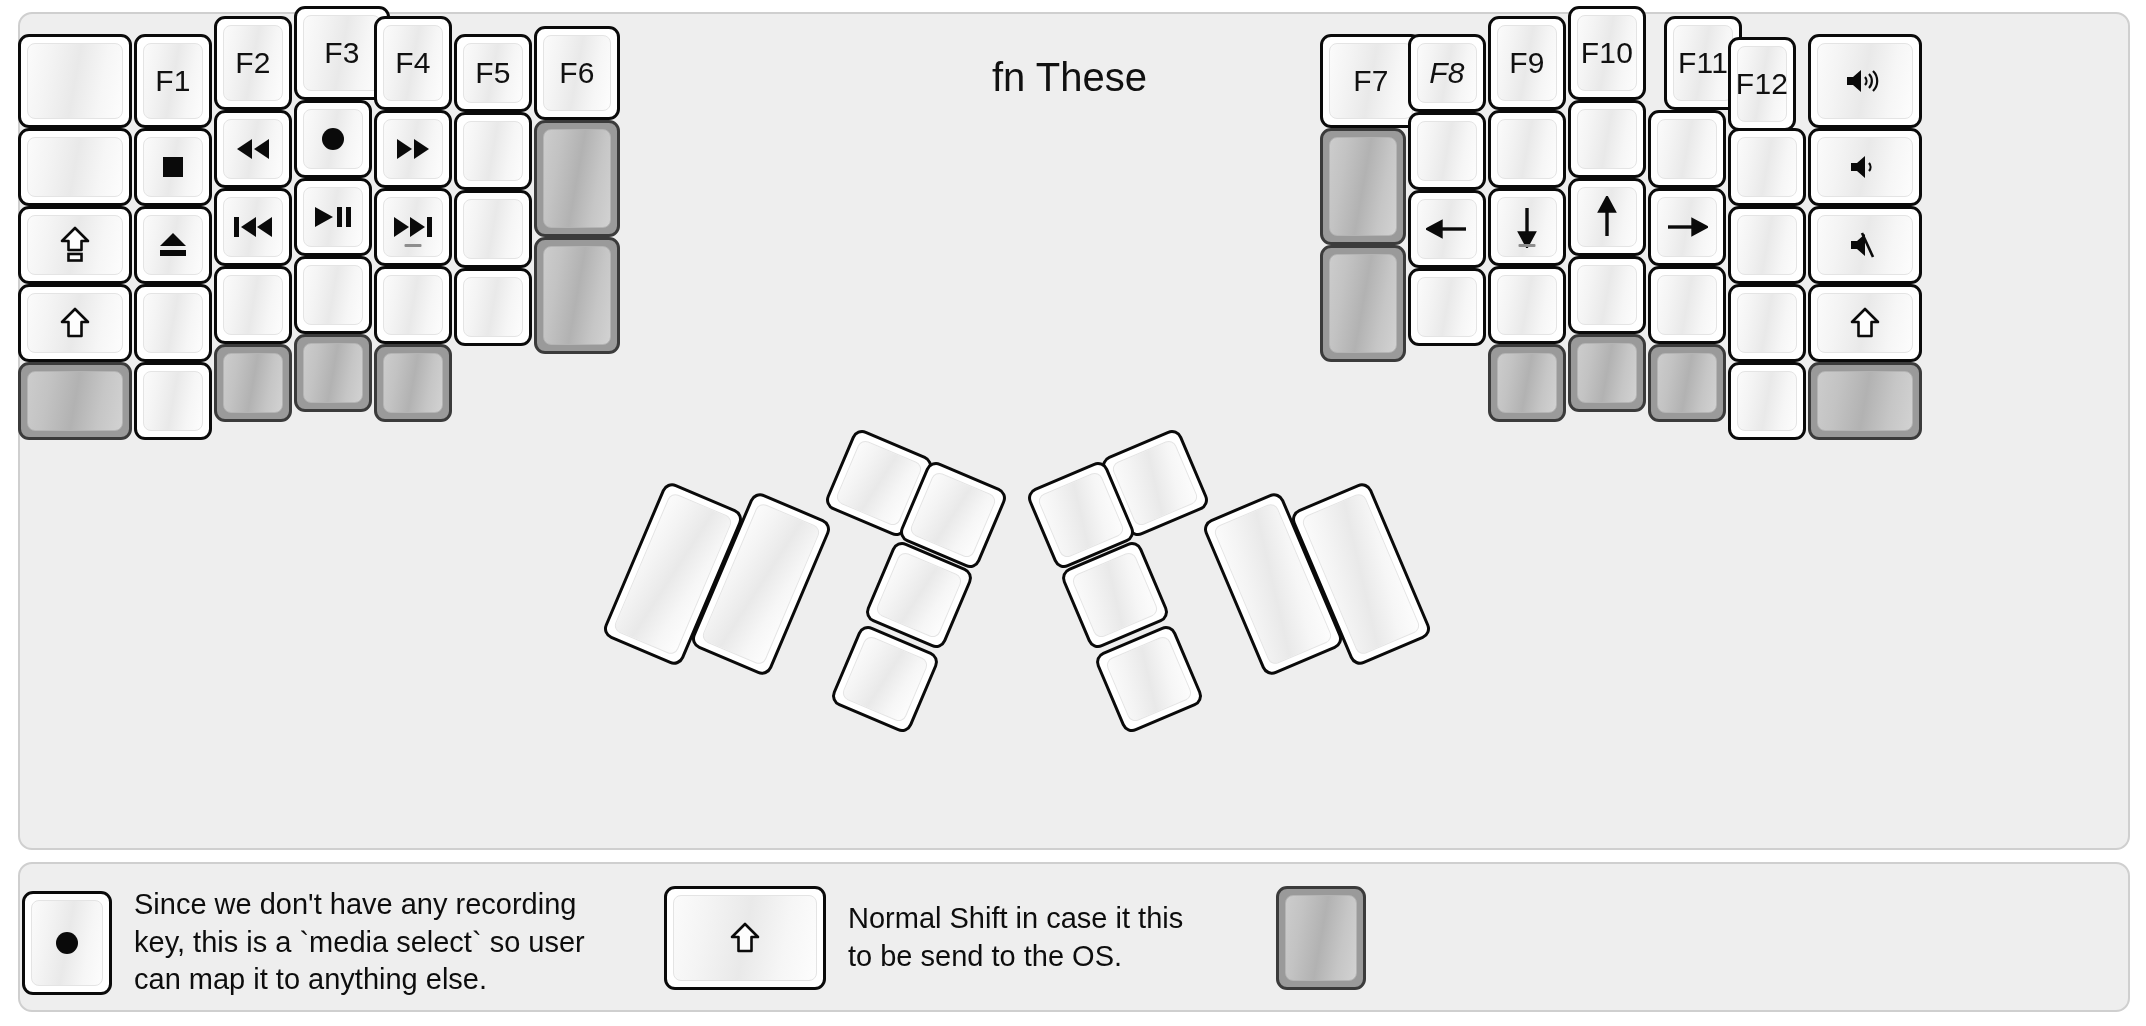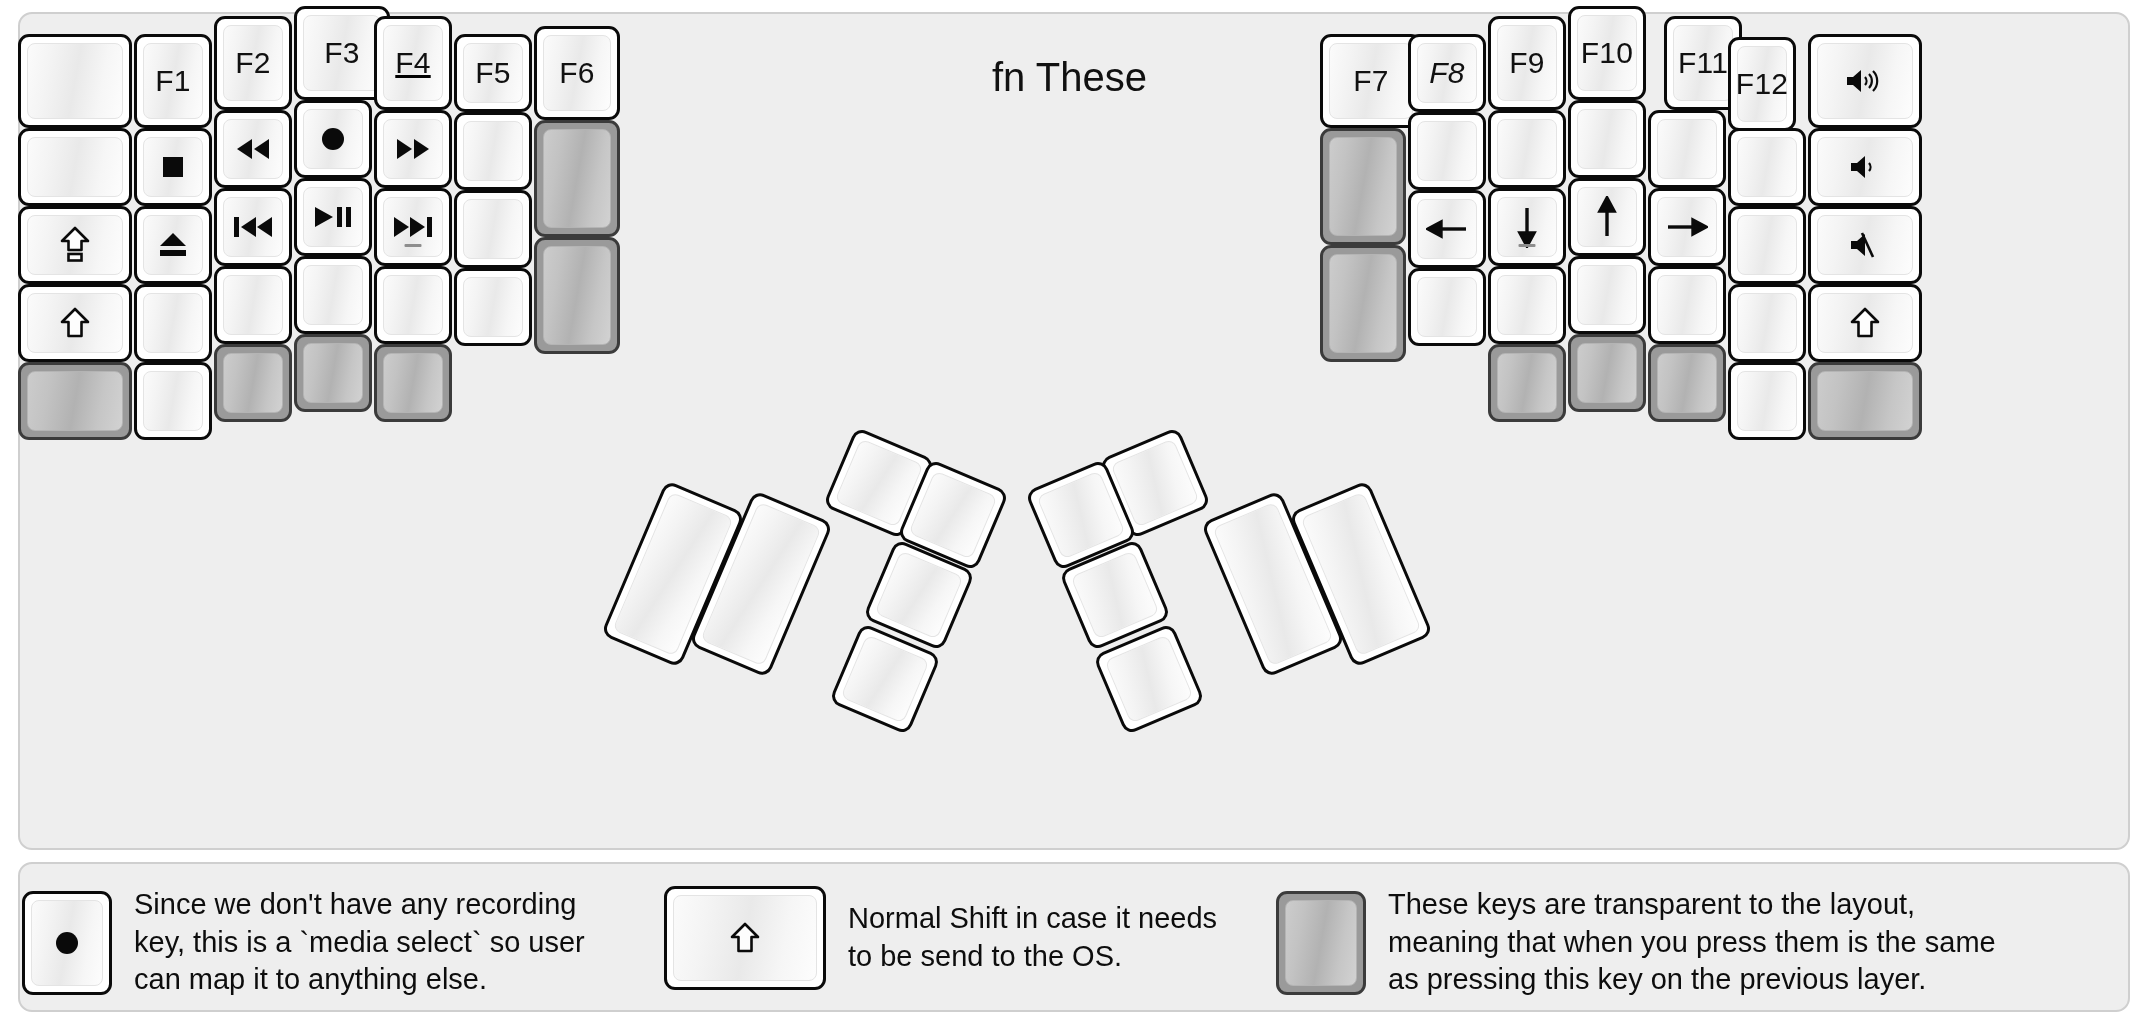--- a/index.html
+++ b/index.html
@@ -233,21 +233,21 @@
             </svg>
           </span>
         </div>
       </div>
       <div class="key" style="left: 294px; top: 256px; width: 78px; height: 78px;">
         <div class="cap"></div>
       </div>
       <div class="key trans" style="left: 294px; top: 334px; width: 78px; height: 78px;">
         <div class="cap"></div>
       </div>
-      <div class="key" style="left: 374px; top: 16px; width: 78px; height: 94px; text-decoration: underline;">
+      <div class="key" style="left: 374px; top: 16px; width: 78px; height: 94px;">
         <div class="cap">
           <span class="legendtext">F4</span>
         </div>
       </div>
       <div class="key" style="left: 374px; top: 110px; width: 78px; height: 78px;">
         <div class="cap">
           <span class="glyph">
             <svg width="38" height="28" viewBox="0 0 38 28">
               <polygon points="3,4 3,24 18,14" fill="#0a0a0a"></polygon>
               <polygon points="20,4 20,24 35,14" fill="#0a0a0a"></polygon>
@@ -541,26 +541,23 @@
       <div class="legend-item" style="left: 664px;">
         <div class="sample" style="width: 162px; height: 104px;">
           <div class="cap">
             <span class="glyph">
               <svg width="30" height="32" viewBox="0 0 30 32">
                 <path d="M15 2 L28 15 L21.5 15 L21.5 29 L8.5 29 L8.5 15 L2 15 Z" fill="#fdfdfd" stroke="#0a0a0a" stroke-width="2.6" stroke-linejoin="round"></path>
               </svg>
             </span>
           </div>
         </div>
-        <div class="desc">Normal Shift in case it needs
+        <div class="desc">Normal Shift in case it this
 to be send to the OS.</div>
       </div>
       <div class="legend-item" style="left: 1276px;">
         <div class="sample trans" style="width: 90px; height: 104px;">
           <div class="cap"></div>
         </div>
-        <div class="desc">These keys are transparent to the layout,
-meaning that when you press them is the same
-as pressing this key on the previous layer.</div>
       </div>
     </div>
 
 </div>
 
 </body></html>

